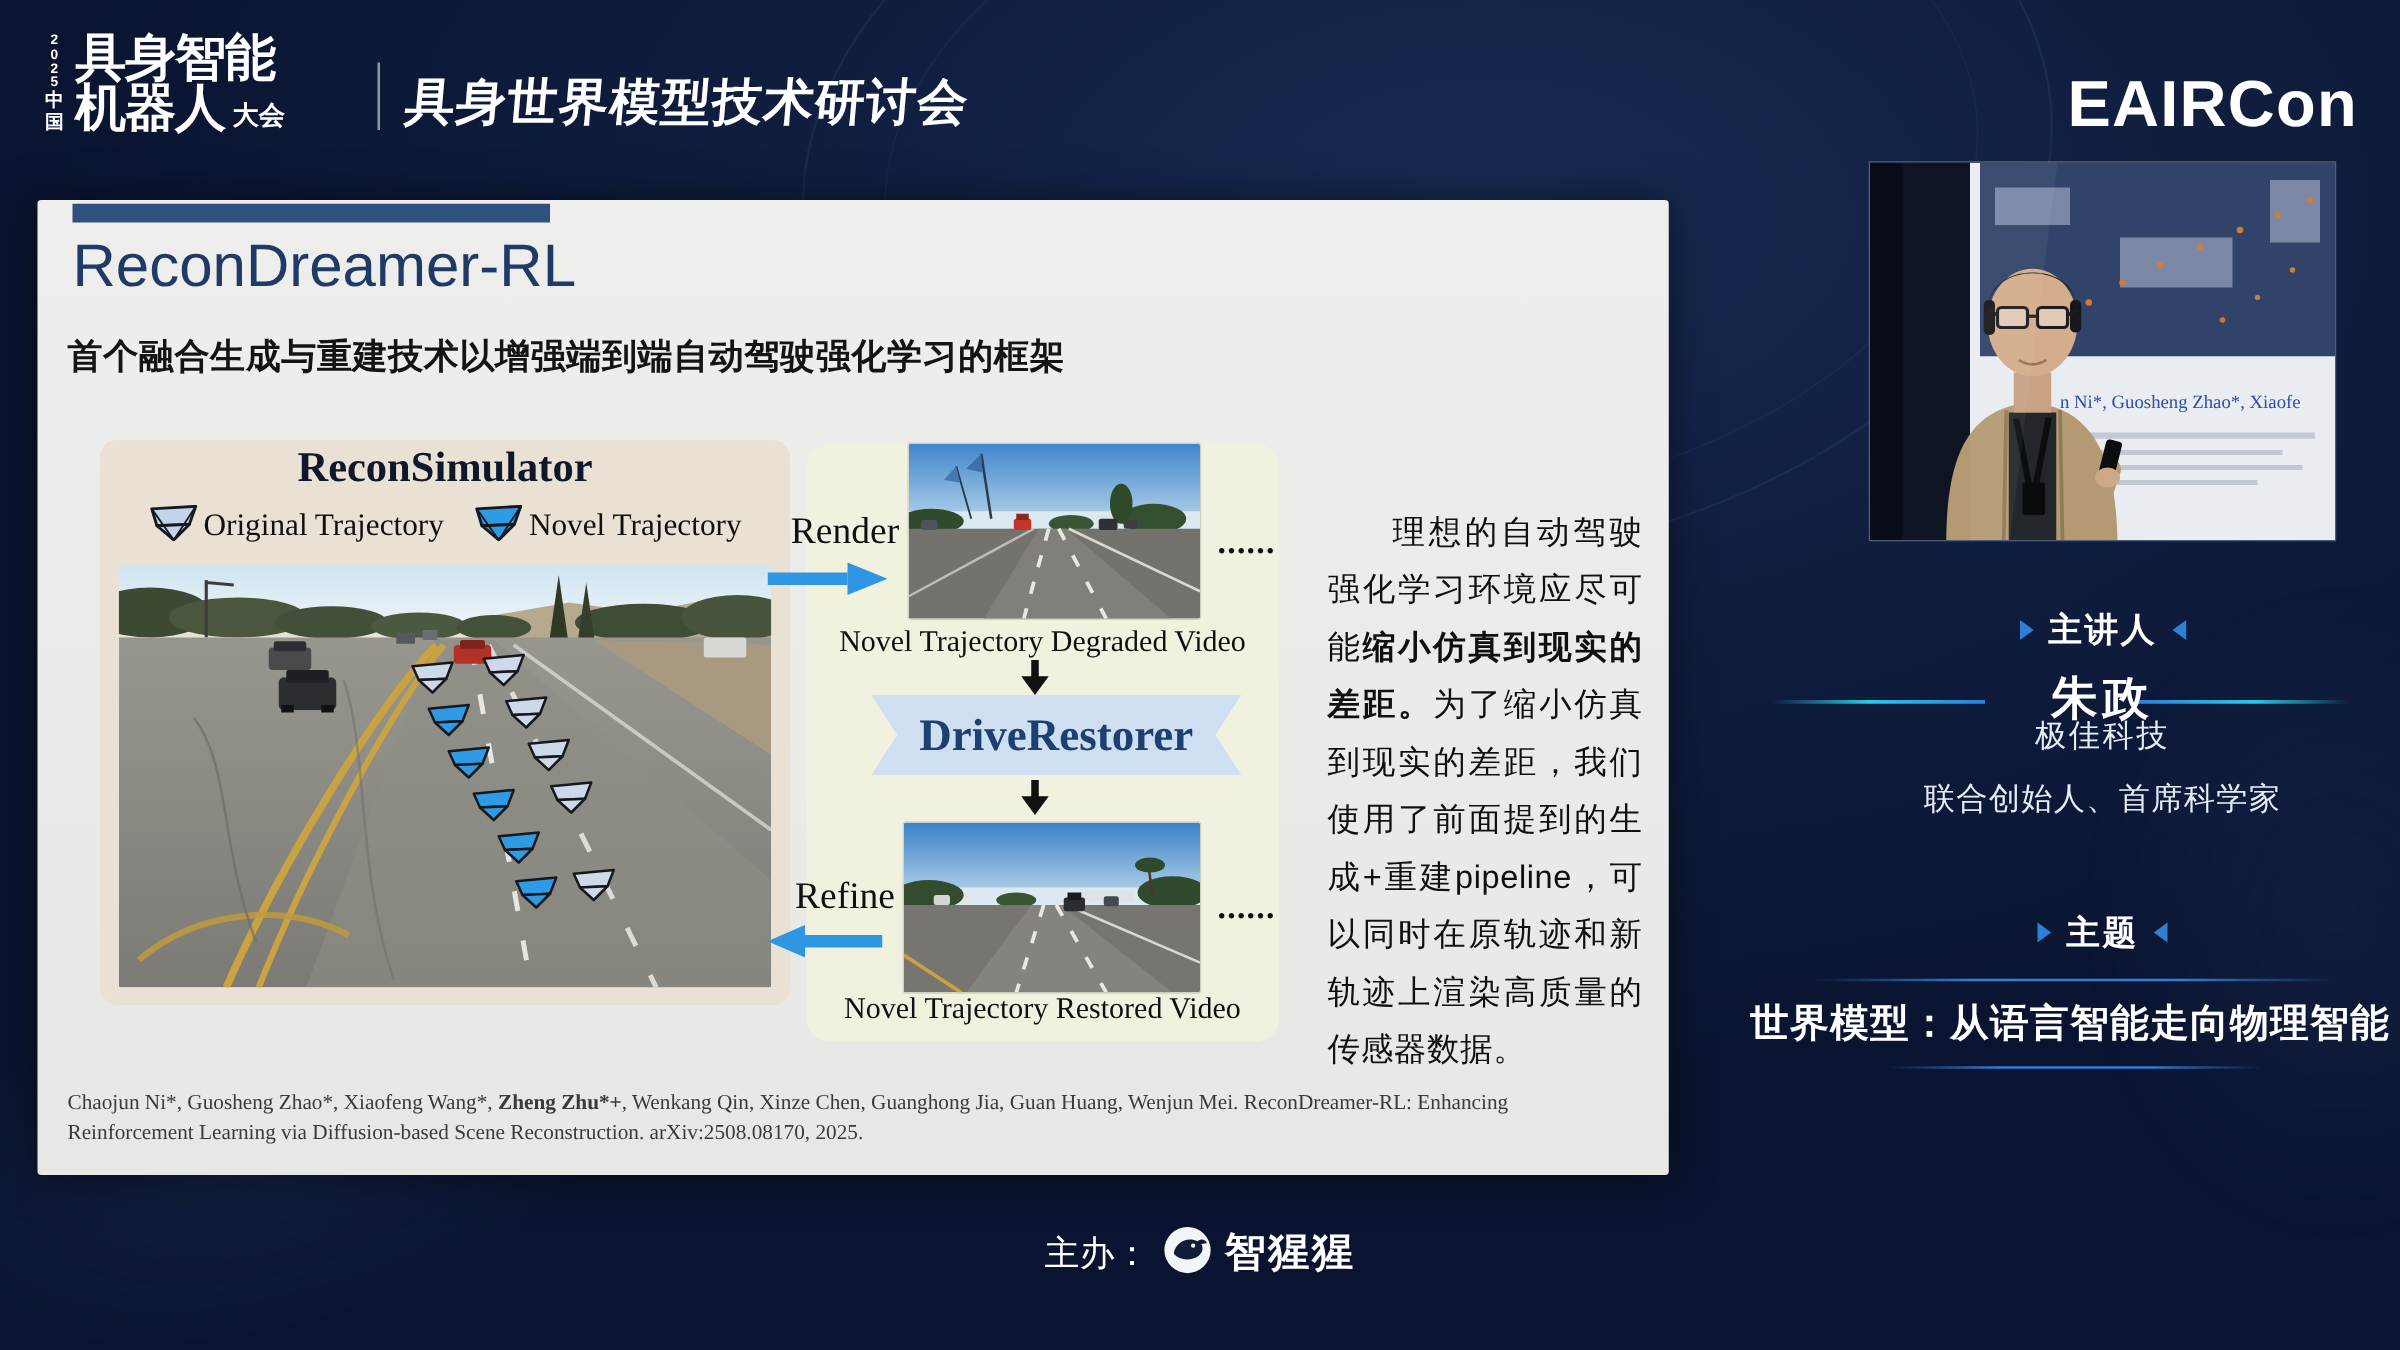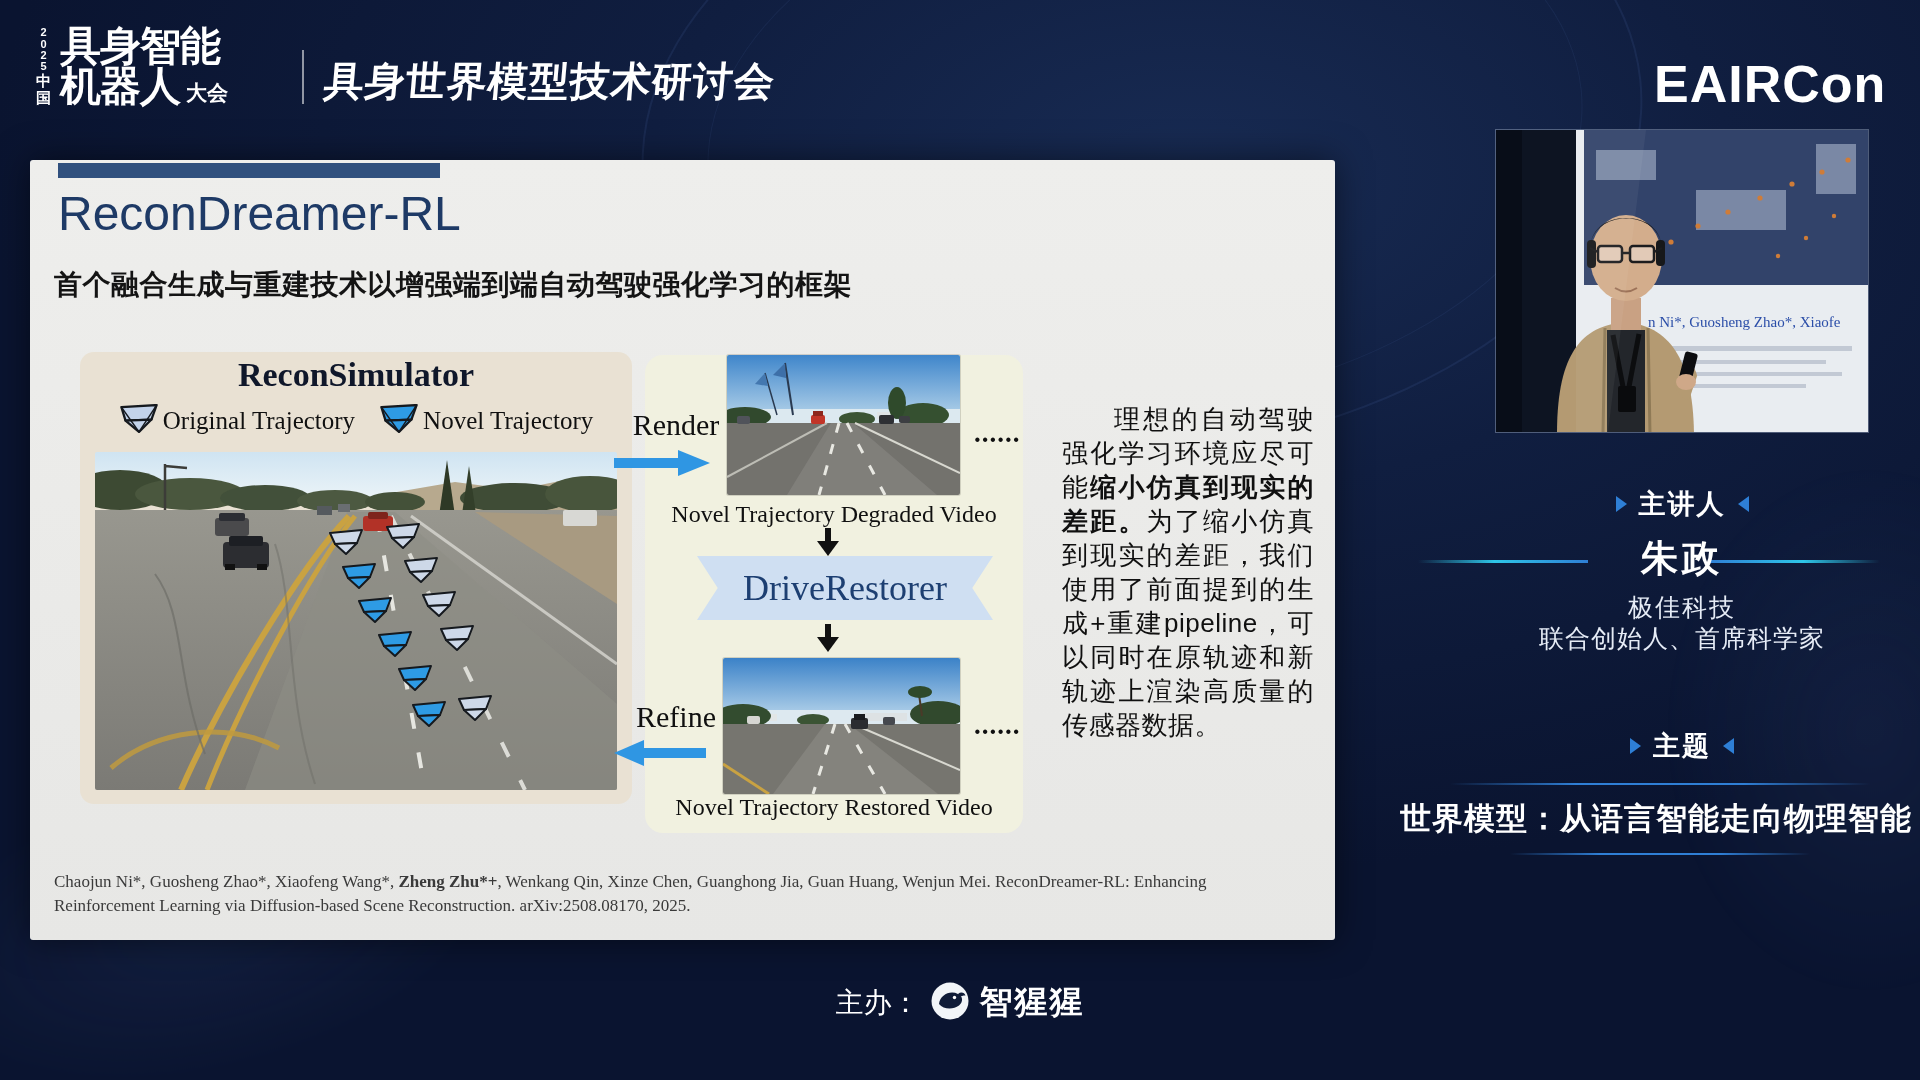--- a/index.html
+++ b/index.html
@@ -52,43 +52,43 @@
   .refine-label{left:586px;top:540px;width:120px;text-align:center;font-size:30px;}
   .dots{font-family:"Liberation Serif","DejaVu Serif",serif;font-size:27px;font-weight:700;letter-spacing:1px;color:#101010;}
   .dots1{left:944px;top:258px;}
   .dots2{left:944px;top:550px;}
   .cap{width:378px;text-align:center;font-size:24px;}
   .cap1{left:615px;top:341px;}
   .cap2{left:615px;top:634px;}
   .banner{left:667px;top:396px;width:296px;height:64px;background:#cfdff2;
     clip-path:polygon(0 0,100% 0,93% 50%,100% 100%,0 100%,7% 50%);
     display:flex;align-items:center;justify-content:center;}
-  .banner-text{font-family:"Liberation Serif","DejaVu Serif",serif;font-size:36px;font-weight:400;color:#1d3f72;}
-
-  .para{left:1032px;top:242px;width:252px;font-size:26px;line-height:34px;color:#101010;
+  .banner-text{font-family:"Liberation Serif","DejaVu Serif",serif;font-size:36px;font-weight:700;color:#1d3f72;}
+
+  .para{left:1032px;top:242px;width:252px;font-size:26px;line-height:46px;color:#101010;
     text-align:justify;text-indent:2em;letter-spacing:0.5px;}
   .para b{font-weight:800;}
   .cite{left:24px;top:710px;width:1256px;font-family:"Liberation Serif","DejaVu Serif",serif;
     font-size:17px;line-height:1.42;color:#3a3a3a;}
 
   
   .spk-video{left:1496px;top:130px;width:372px;height:302px;outline:1px solid rgba(200,215,235,0.35);
     overflow:hidden;background:#0d1422;}
   .screen-text{left:1648px;top:314px;width:220px;font-family:"Liberation Serif","DejaVu Serif",serif;
     font-size:15px;color:#2b4ea8;white-space:nowrap;}
   .side-row{width:372px;left:1496px;display:flex;justify-content:center;align-items:center;gap:12px;color:#fff;}
   .side-label{font-size:27px;font-weight:700;letter-spacing:2px;}
   .tri{width:0;height:0;border-top:8px solid transparent;border-bottom:8px solid transparent;}
   .tri-r{border-left:11px solid #2e7fd6;}
   .tri-l{border-right:11px solid #2e7fd6;}
   .spk-name{left:1496px;top:534px;width:372px;text-align:center;font-size:37px;font-weight:800;color:#fff;letter-spacing:4px;}
   .nline{height:3px;top:560px;}
   .nline-l{left:1418px;width:170px;background:linear-gradient(90deg,rgba(40,200,235,0),#2ec6e8 45%,#2f7fd6);}
   .nline-r{left:1710px;width:170px;background:linear-gradient(270deg,rgba(40,200,235,0),#2ec6e8 45%,#2f7fd6);}
-  .spk-org{left:1496px;top:591px;width:372px;text-align:center;font-size:25px;color:#e6ecf6;letter-spacing:2px;}
+  .spk-org{left:1496px;top:572px;width:372px;text-align:center;font-size:25px;color:#e6ecf6;letter-spacing:2px;}
   .spk-role{left:1446px;top:622px;width:472px;text-align:center;font-size:25px;color:#e6ecf6;letter-spacing:1px;}
   .tline{height:2px;background:linear-gradient(90deg,rgba(40,120,220,0),#2f7fd6 30%,#2f7fd6 70%,rgba(40,120,220,0));}
   .tline1{left:1450px;top:783px;width:420px;}
   .tline2{left:1510px;top:853px;width:300px;}
   .topic{left:1398px;top:798px;width:516px;text-align:center;font-size:31px;font-weight:800;color:#fff;letter-spacing:1px;}
 
   
   .footer{left:0;top:980px;width:1920px;display:flex;justify-content:center;align-items:center;gap:10px;color:#fff;}
   .host-label{font-size:28px;}
   .host-name{font-size:33px;font-weight:800;letter-spacing:2px;}

